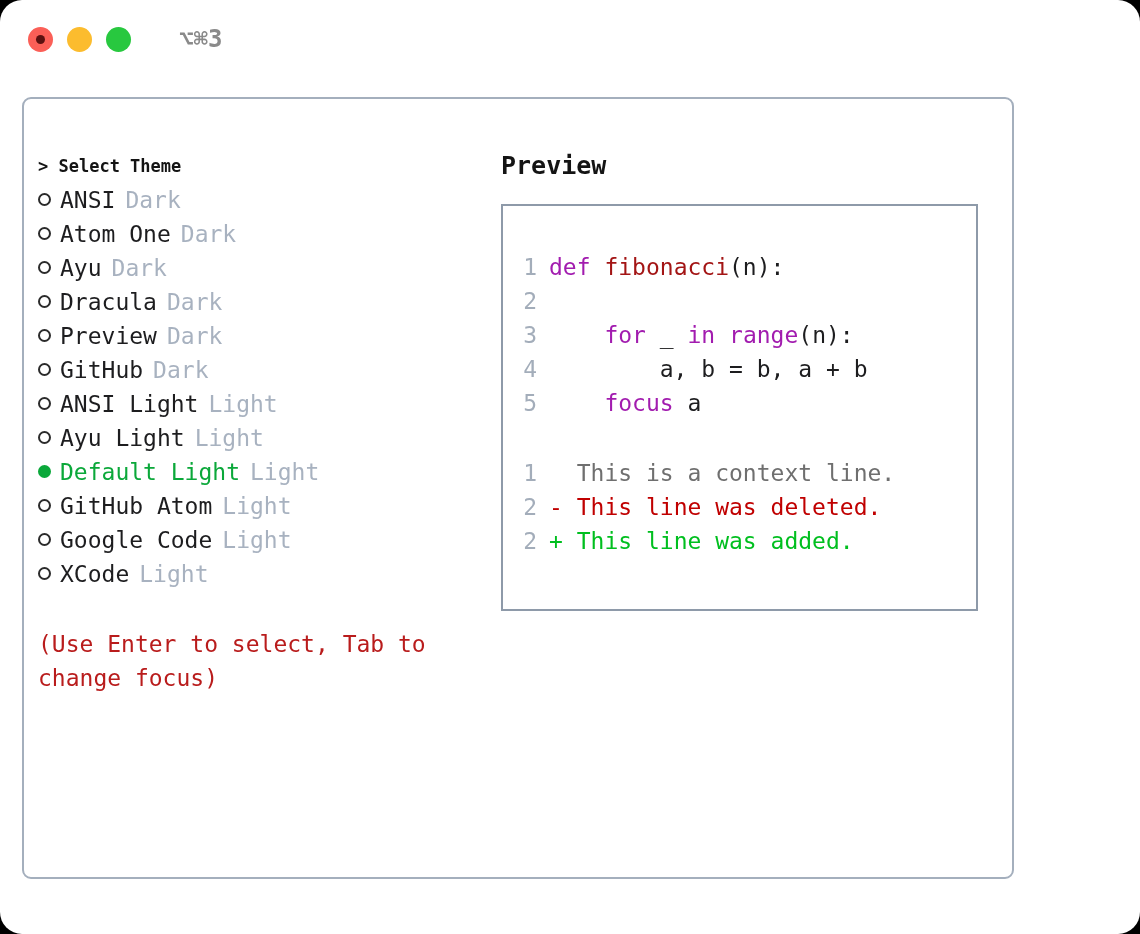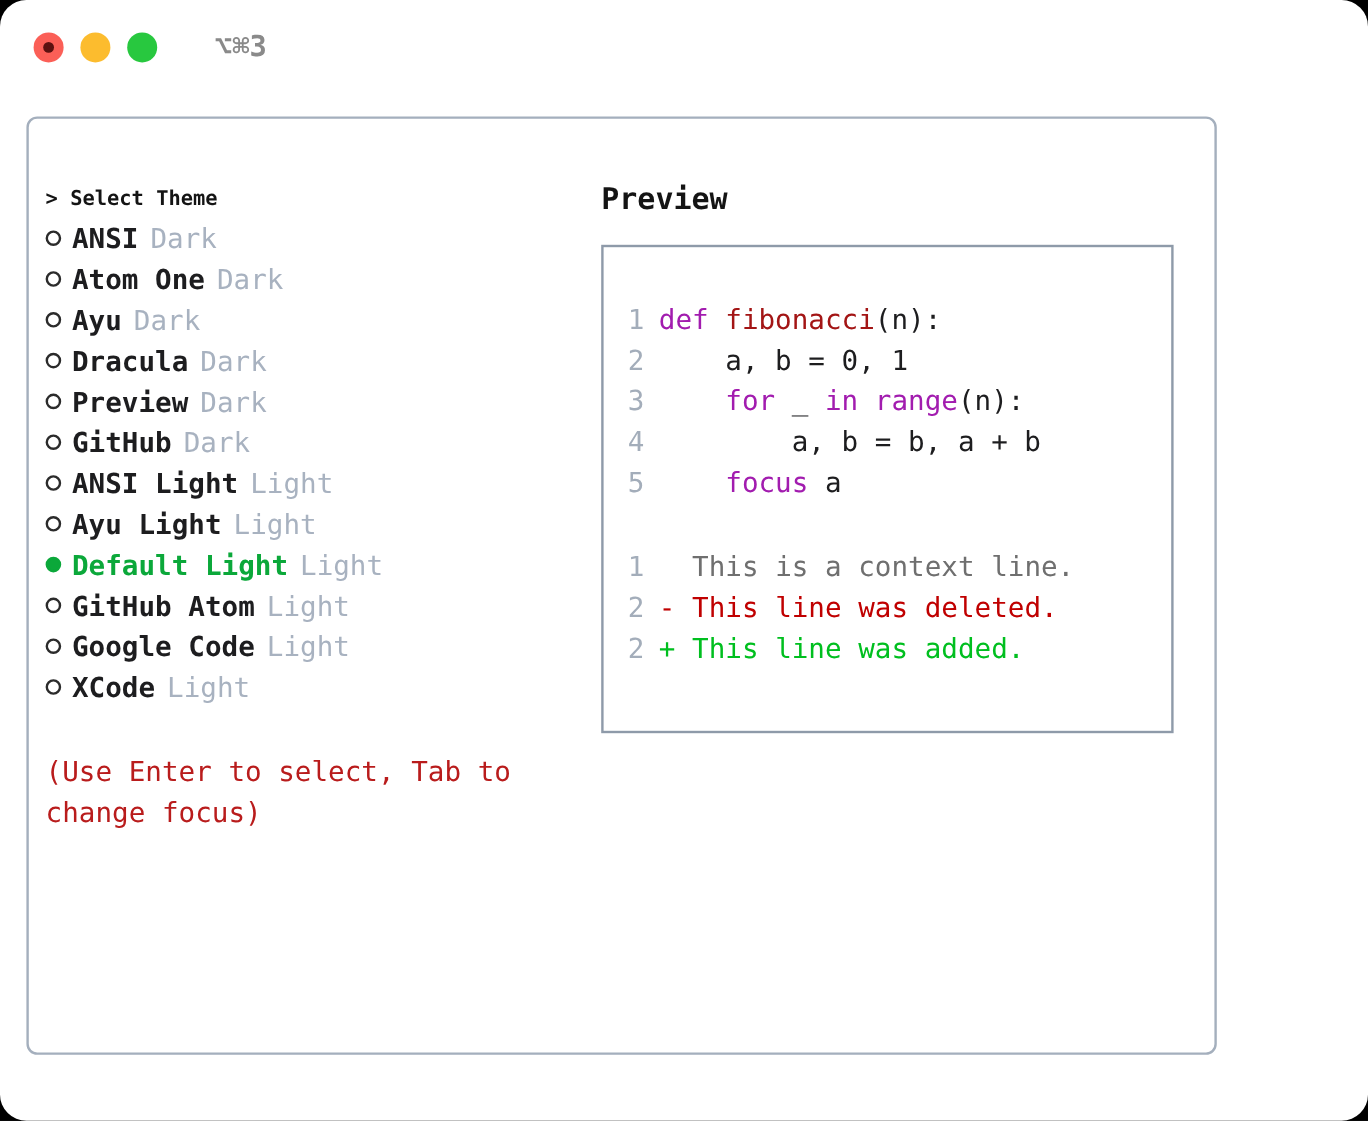--- a/index.html
+++ b/index.html
@@ -127,21 +127,20 @@
     box-sizing: border-box;
     position: relative;
     top: -2px;
   }
   .opt-row.selected .bullet-glyph {
     background: #0ba83a;
     border-color: #0ba83a;
   }
   .opt-name {
     color: #1d1d1f;
-    font-weight: bold;
   }
   .opt-row.selected .opt-name {
     color: #0ba83a;
   }
   .opt-tag {
     color: #a8b2c0;
     margin-left: 10px;
   }
 
   .apply-block { margin-top: 36px; }
@@ -265,21 +264,21 @@
 
         <div class="hint">(Use Enter to select, Tab to change focus)</div>
       </div>
 
       <div class="right-col">
         <div class="preview-title">Preview</div>
 
         <div class="preview-box">
           <div class="code-area" id="code-area">
               <div class="code-line"><span class="lineno">1</span><span class="code-text"><span class="tok-kw">def </span><span class="tok-fn">fibonacci</span><span class="tok-plain">(n):</span></span></div>
-              <div class="code-line"><span class="lineno">2</span><span class="code-text"><span class="tok-plain">    a, b = 0, 1</span></span></div>
+              <div class="code-line"><span class="lineno">2</span></div>
               <div class="code-line"><span class="lineno">3</span><span class="code-text"><span class="tok-plain">    </span><span class="tok-kw">for</span><span class="tok-plain"> _ </span><span class="tok-kw">in</span><span class="tok-plain"> </span><span class="tok-kw">range</span><span class="tok-plain">(n):</span></span></div>
               <div class="code-line"><span class="lineno">4</span><span class="code-text"><span class="tok-plain">        a, b = b, a + b</span></span></div>
               <div class="code-line"><span class="lineno">5</span><span class="code-text"><span class="tok-plain">    </span><span class="tok-kw">focus</span><span class="tok-plain"> a</span></span></div>
             </div>
           <div class="diff-area" id="diff-area">
               <div class="diff-line"><span class="lineno">1</span><span class="diff-ctx"> </span><span class="diff-ctx"> This is a context line.</span></div>
               <div class="diff-line"><span class="lineno">2</span><span class="diff-del">-</span><span class="diff-del"> This line was deleted.</span></div>
               <div class="diff-line"><span class="lineno">2</span><span class="diff-add">+</span><span class="diff-add"> This line was added.</span></div>
             </div>
         </div>

